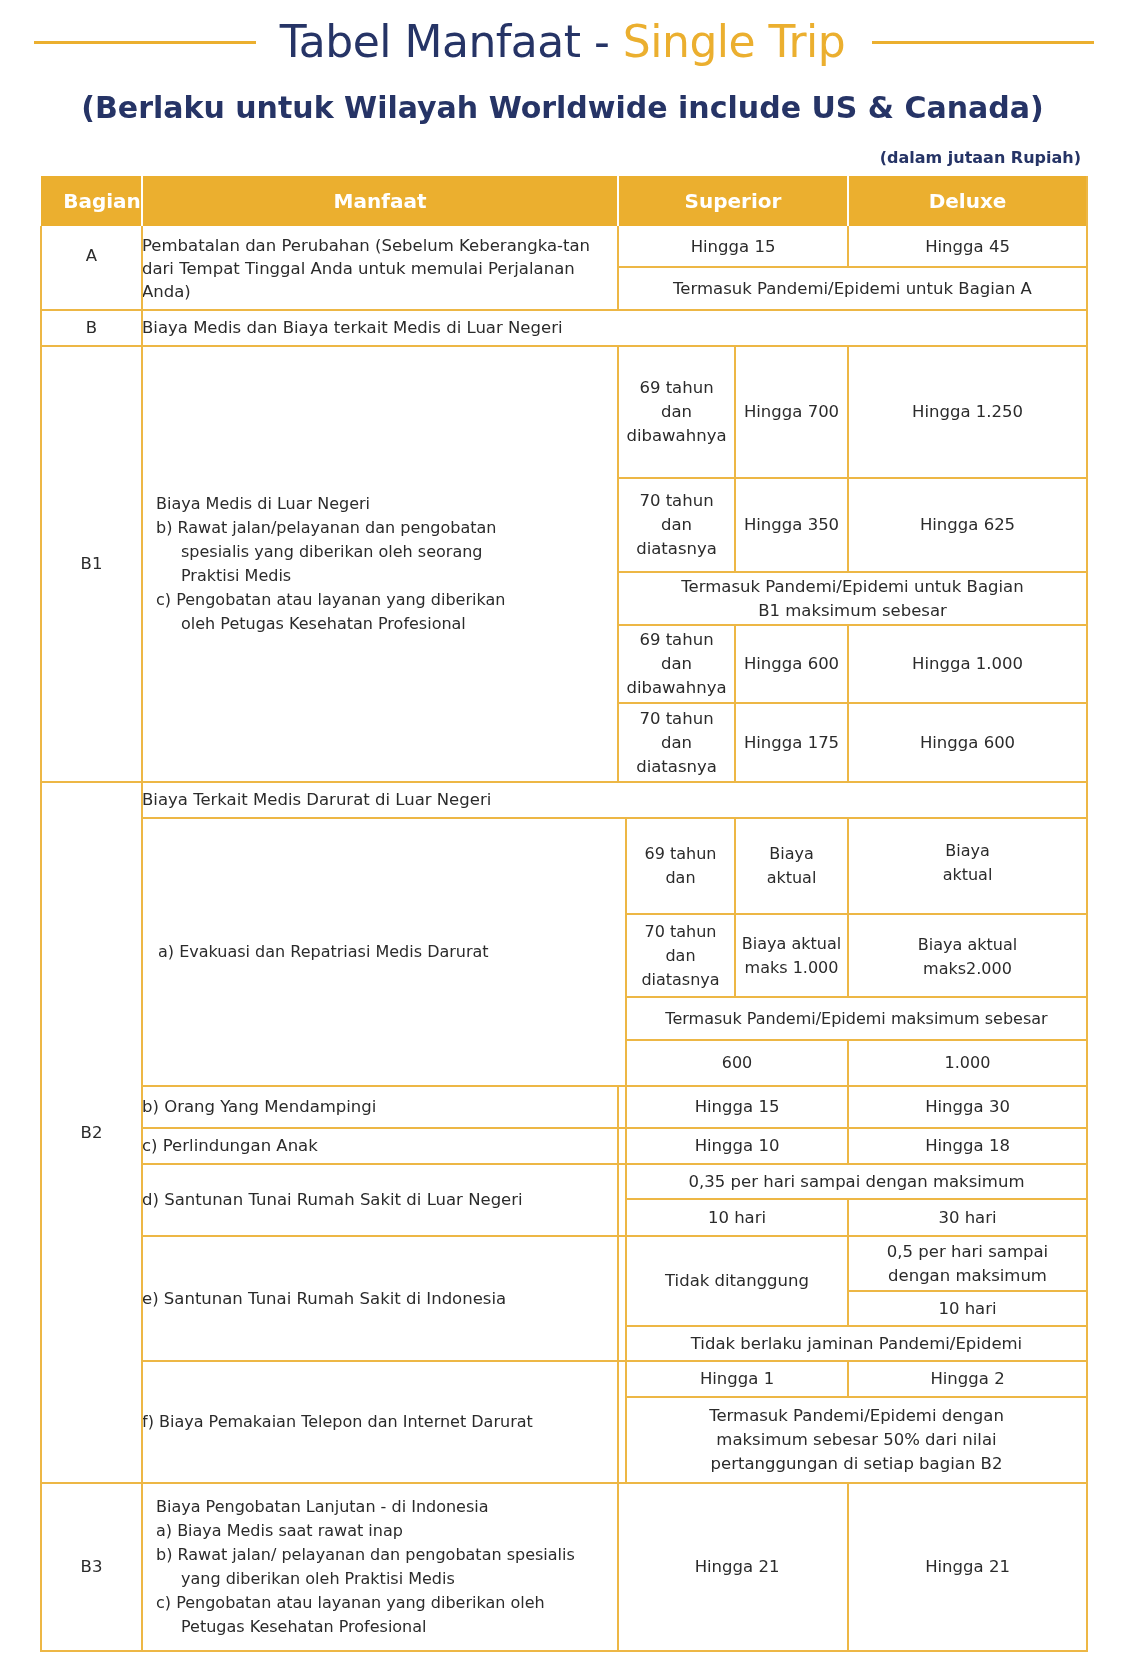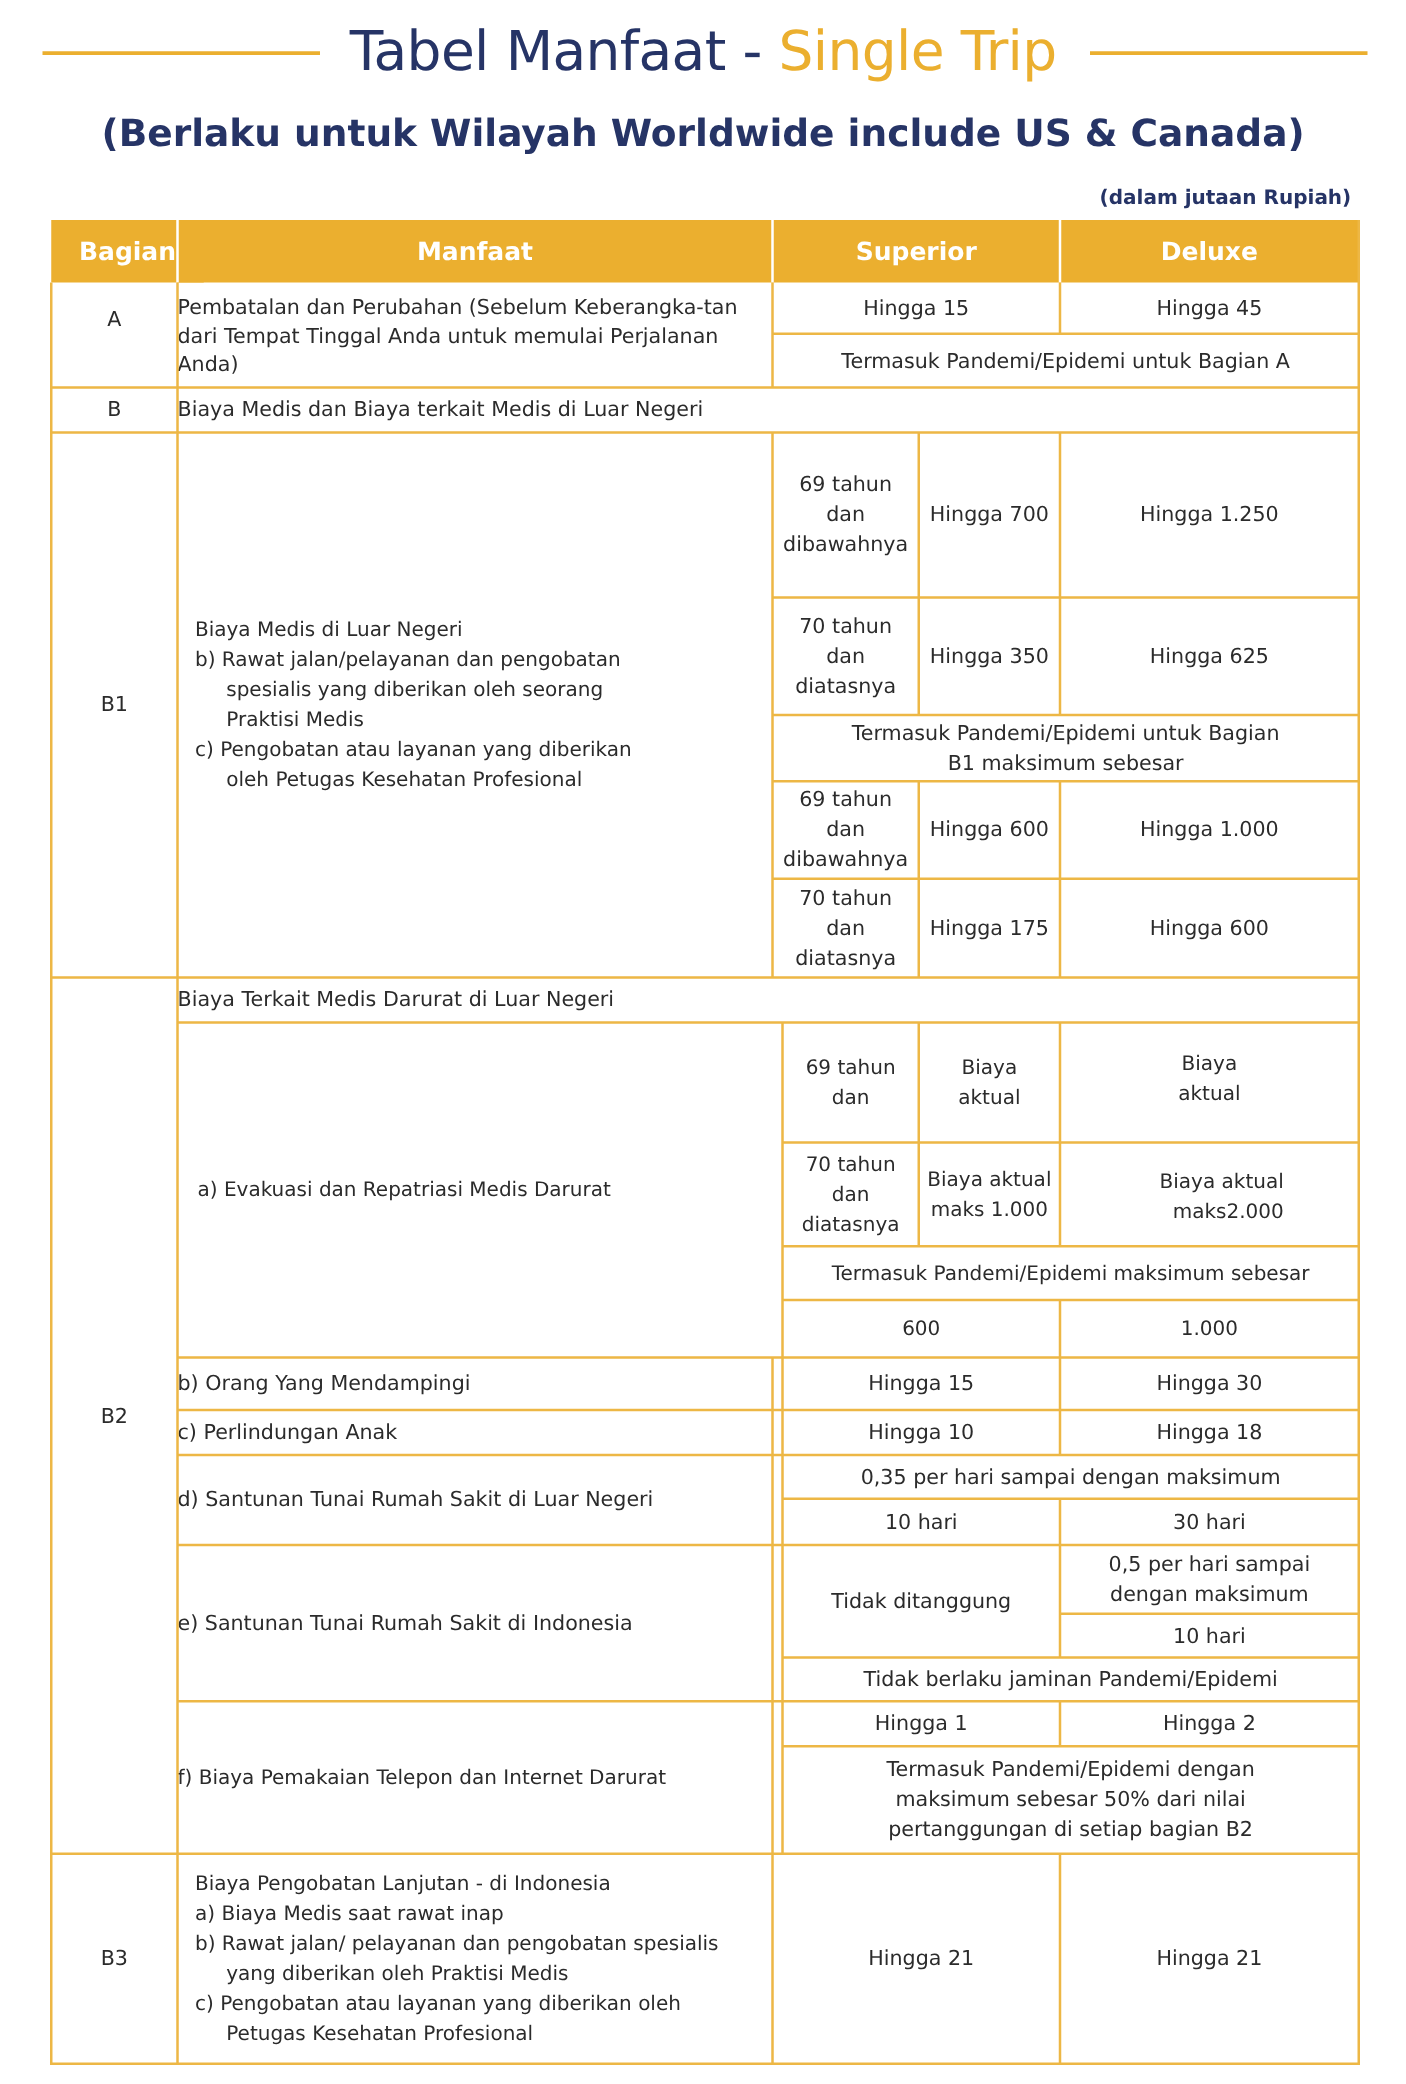--- a/index.html
+++ b/index.html
@@ -86,21 +86,21 @@
   <div>
     <div class="cell" style="left:41px;top:782px;width:101px;height:701px;">B2</div>
     <div class="cell left" style="left:142px;top:782px;width:945px;height:36px;">Biaya Terkait Medis Darurat di Luar Negeri</div>
 
     <div class="cell left" style="left:142px;top:818px;width:476px;height:268px;padding-left:16px;font-size:16px;">a) Evakuasi dan Repatriasi Medis Darurat</div>
     <div class="cell" style="left:626px;top:818px;width:109px;height:96px;padding:0 14px;font-size:16px;">69 tahun dan</div>
     <div class="cell" style="left:735px;top:818px;width:113px;height:96px;padding:0 20px;font-size:16px;">Biaya aktual</div>
     <div class="cell" style="left:848px;top:818px;width:239px;height:90px;padding:0 80px;font-size:16px;">Biaya aktual</div>
     <div class="cell" style="left:626px;top:914px;width:109px;height:83px;padding:0 14px;font-size:16px;">70 tahun dan diatasnya</div>
     <div class="cell" style="left:735px;top:914px;width:113px;height:83px;padding:0 2px;font-size:16px;">Biaya aktual maks 1.000</div>
-    <div class="cell" style="left:848px;top:914px;width:239px;height:85px;padding:0 60px;font-size:16px;text-align:right;">Biaya aktual maks2.000</div>
+    <div class="cell" style="left:848px;top:914px;width:239px;height:85px;padding:0 60px;font-size:16px;">Biaya aktual maks2.000</div>
     <div class="cell" style="left:626px;top:997px;width:461px;height:43px;font-size:16px;">Termasuk Pandemi/Epidemi maksimum sebesar</div>
     <div class="cell" style="left:626px;top:1040px;width:222px;height:46px;font-size:16px;">600</div>
     <div class="cell" style="left:848px;top:1040px;width:239px;height:46px;font-size:16px;">1.000</div>
 
     <div class="cell left" style="left:142px;top:1086px;width:476px;height:42px;">b) Orang Yang Mendampingi</div>
     <div class="cell" style="left:626px;top:1086px;width:222px;height:42px;">Hingga 15</div>
     <div class="cell" style="left:848px;top:1086px;width:239px;height:42px;">Hingga 30</div>
 
     <div class="cell left" style="left:142px;top:1128px;width:403px;height:36px;">c) Perlindungan Anak</div>
     <div class="cell" style="left:626px;top:1128px;width:222px;height:36px;">Hingga 10</div>

